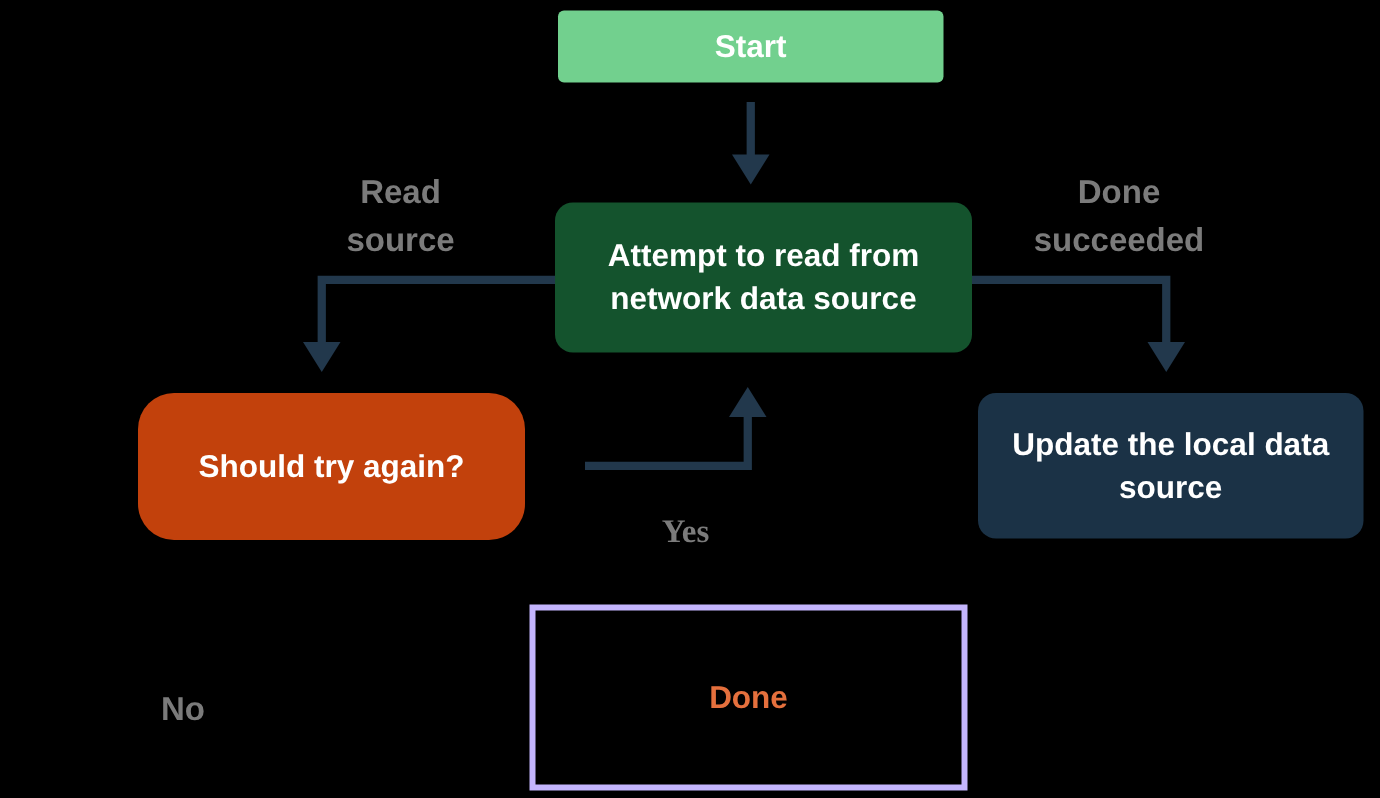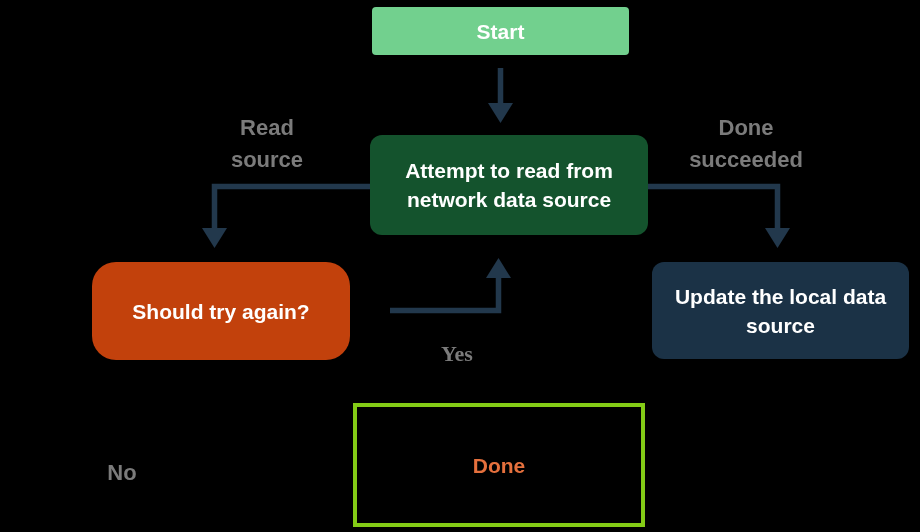--- a/index.html
+++ b/index.html
@@ -57,21 +57,21 @@
     left: 652px; top: 262px;
     width: 257px; height: 97px;
     background: #1b3246;
     border-radius: 12px;
     padding: 0 4px;
   }
   .node-done {
     left: 353px; top: 403px;
     width: 292px; height: 124px;
     background: transparent;
-    border: 4px solid #84cc16;
+    border: 4px solid #c4b5fd;
     color: #e5703d;
     border-radius: 0;
   }
   .edge-label {
     position: absolute;
     color: #7b7b7b;
     font-weight: 700;
     font-size: 22px;
     line-height: 32px;
     text-align: center;

